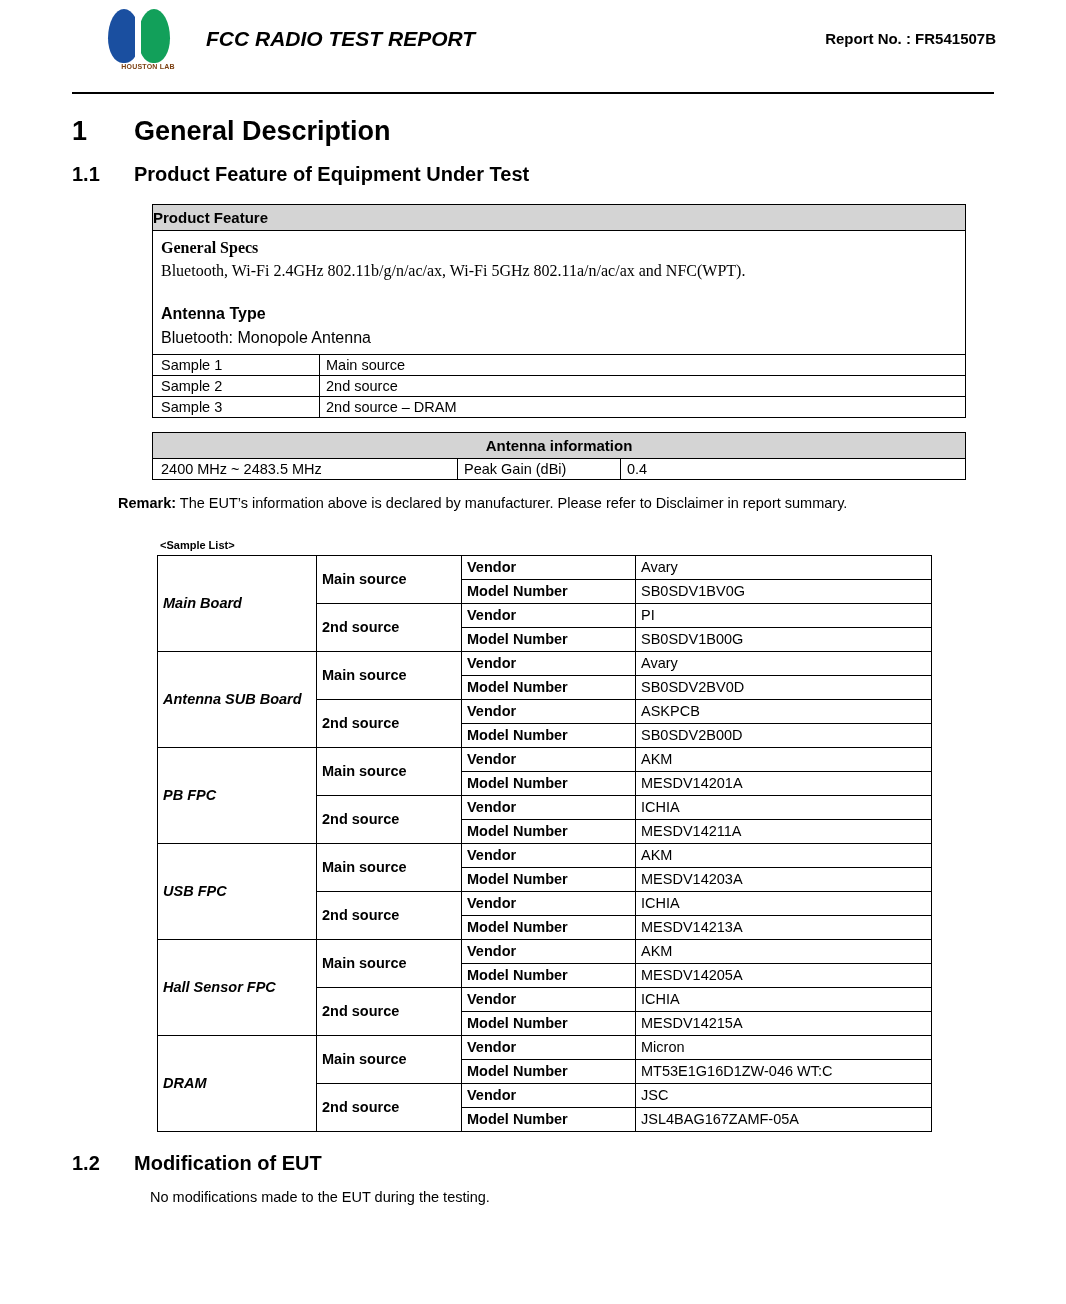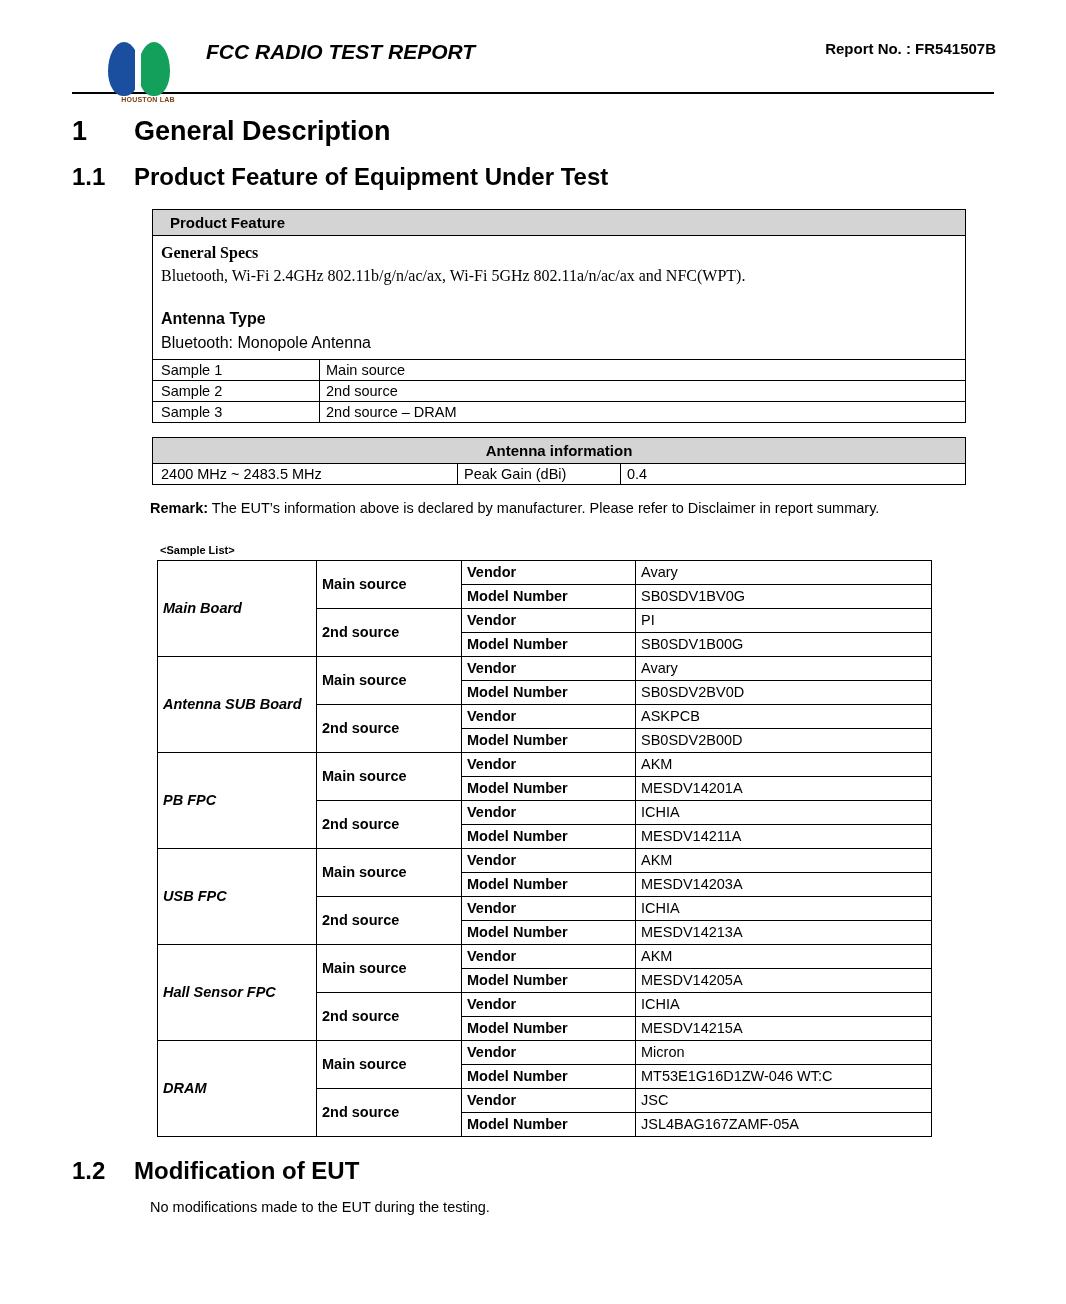--- a/index.html
+++ b/index.html
@@ -19,22 +19,21 @@
     width: 1066px;
     height: 1304px;
     position: relative;
     box-sizing: border-box;
     padding: 0 70px 0 72px;
   }
 
   
   .header {
     display: flex;
-    align-items: flex-start;
-    padding-top: 40px;
+    align-items: center;
     height: 92px;
     box-sizing: border-box;
   }
   .logo {
     width: 92px;
     height: 78px;
     margin-left: 30px;
     position: relative;
     flex: none;
   }
@@ -97,21 +96,21 @@
 
   
   h1.sec {
     font-size: 27px;
     font-weight: bold;
     margin: 22px 0 0 0;
     display: flex;
   }
   h1.sec .num { width: 62px; }
   h2.sec {
-    font-size: 24px;
+    font-size: 20px;
     font-weight: bold;
     margin: 16px 0 0 0;
     display: flex;
   }
   h2.sec .num { width: 62px; }
 
   
   .pf-wrap {
     margin: 18px 0 0 80px;
     width: 814px;
@@ -126,21 +125,21 @@
     padding: 2px 6px;
     vertical-align: middle;
     text-align: left;
     font-weight: normal;
   }
   .pf-head {
     background: #d4d4d4;
     text-align: right;
     font-weight: bold !important;
     font-size: 15px;
-    padding: 4px 17px !important;
+    padding: 4px 0 !important;
   }
   .pf-body-cell {
     border-top: none !important;
     border-bottom: none !important;
     padding: 5px 8px !important;
     line-height: 1.45;
   }
   .pf-body-cell .b { font-weight: bold; }
   .pf-spacer { height: 10px; }
   .sample-label {
@@ -164,21 +163,21 @@
     text-align: center !important;
     font-weight: bold !important;
     font-size: 15px;
     padding: 4px 0 !important;
   }
   .ai-freq { font-weight: bold; width: 290px; padding-left: 8px !important; }
   .ai-gain { width: 150px; }
 
   
   .remark {
-    margin: 10px 0 0 78px;
+    margin: 10px 0 0 46px;
     width: 828px;
     font-size: 14.5px;
     line-height: 1.85;
   }
   .remark .b { font-weight: bold; }
 
   
   .sl-title {
     margin: 22px 0 4px 88px;
     font-size: 11px;

